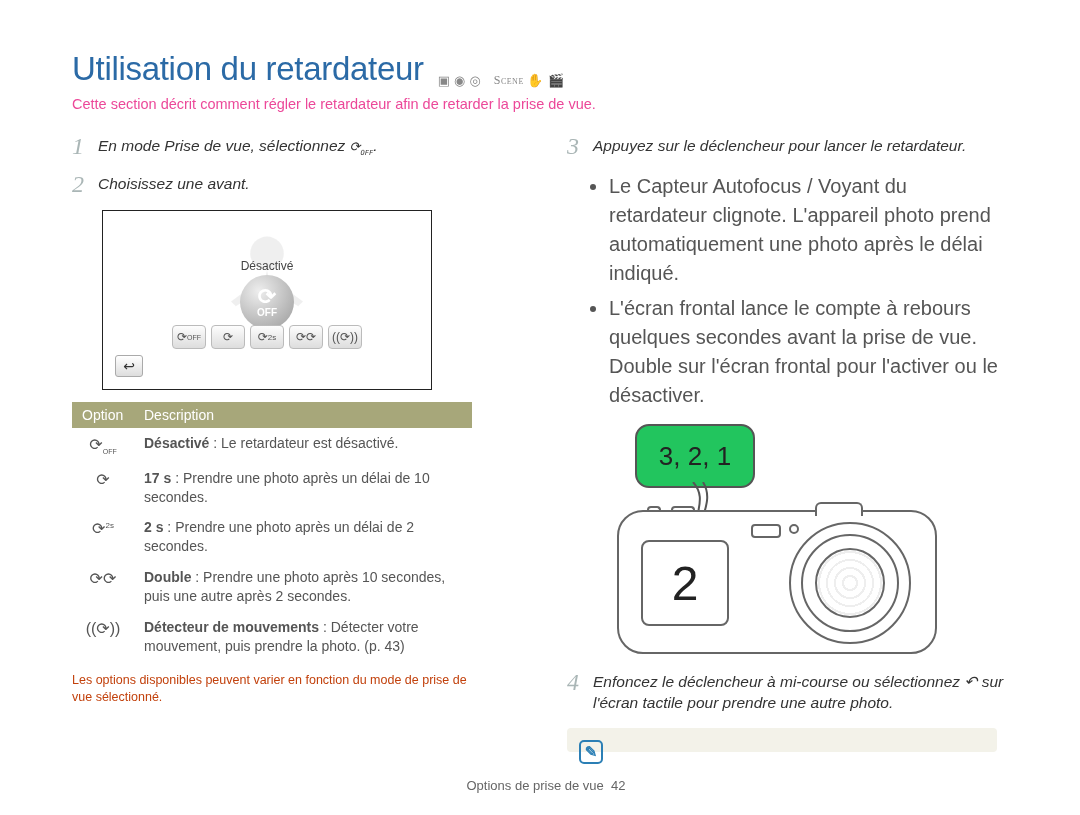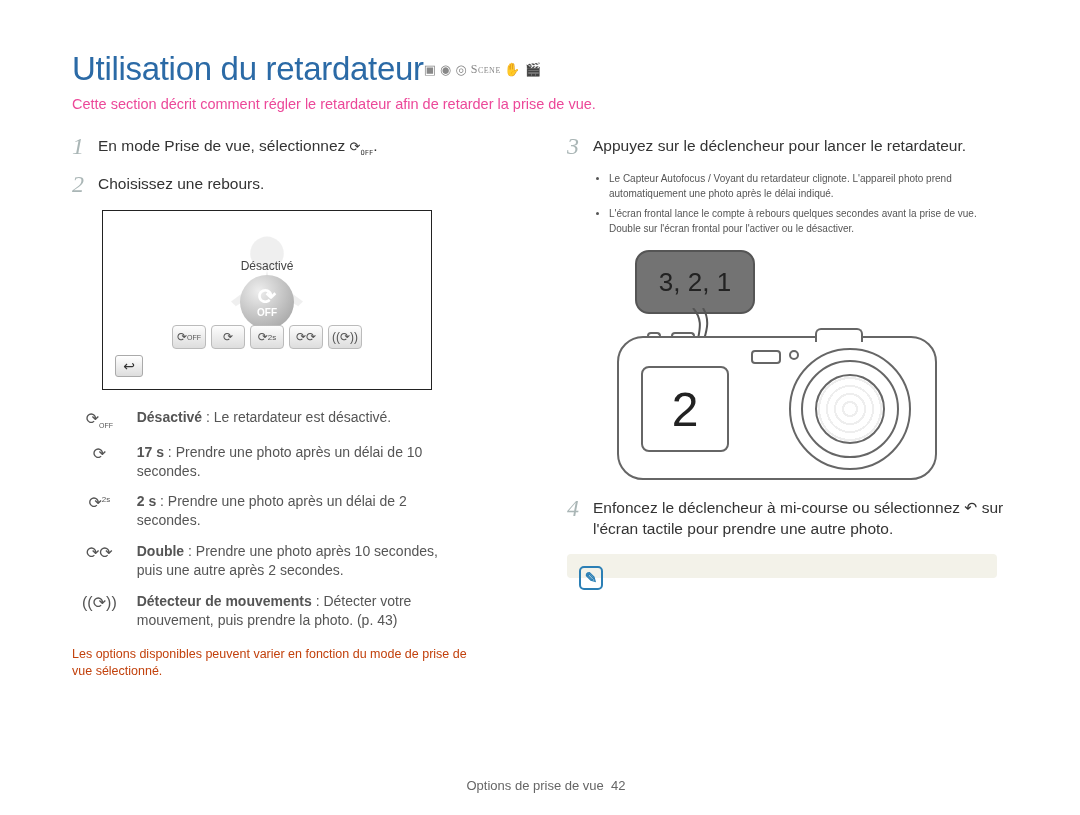--- a/index.html
+++ b/index.html
@@ -1,51 +1,51 @@
 <!DOCTYPE html>
 <html><head>
 <meta charset="utf-8">
 <style>
   * { box-sizing: border-box; margin: 0; padding: 0; }
   html, body { width: 1080px; height: 815px; background: #fff; font-family: Arial, Helvetica, sans-serif; color: #333; }
   .page { padding: 50px 72px 30px 72px; position: relative; height: 100%;}
-  .title-row { display: flex; align-items: center; margin-bottom: 8px;}
+  .title-row { display: flex; align-items: flex-end; gap: 14px; margin-bottom: 8px;}
   .title { font-size: 33px; color: #2b6aa6; font-weight: 400; letter-spacing: -0.3px;}
   .mode-icons { color: #888; font-size: 13px; display:flex; gap:4px; align-items:center;}
   .mode-icons span { display:inline-block; }
-  .scene { font-family: Georgia, 'Times New Roman', serif; font-variant: small-caps; letter-spacing: 0.5px; font-size:12px;}
+  .scene { font-family: Georgia, 'Times New Roman', serif; font-variant: small-caps; letter-spacing: 0.5px; font-size:12px;margin-left:9px;}
   .intro { font-size: 14.5px; color: #ec4899; margin-bottom: 22px;}
   .cols { display: flex; gap: 54px;}
   .col { flex: 1 1 0; }
   .step { display: flex; gap: 10px; margin-bottom: 14px; font-size: 15.5px; color: #333; line-height:1.35;}
   .step-num { font-family: Georgia, 'Times New Roman', serif; font-style: italic; font-size: 24px; color: #aab6b6; line-height:1; min-width:16px;}
-  .step-text { padding-top:2px;}
+  .step-text { padding-top:2px;font-style:italic;}
   .step-text .inline-icon { font-family: monospace; font-size:13px; }
-  .subbullets { margin: 6px 0 14px 30px; font-size:10px; color:#555; line-height:1.45;}
+  .subbullets { margin: 6px 0 14px 30px; font-size:20px; color:#555; line-height:1.45;}
   .subbullets li { list-style: disc; margin-left: 12px; margin-bottom:6px;}
   .screen-capture { border:1px solid #222; width: 330px; height:180px; margin: 6px 0 12px 30px; position:relative; background:#fff;}
   .screen-inner { position:absolute; inset:6px; }
   .silhouette { position:absolute; left:50%; top:10px; transform:translateX(-50%); width:120px; height:120px; opacity:.15; }
   .silhouette svg { width:100%; height:100%;}
   .timer-label { position:absolute; top:42px; left:50%; transform:translateX(-50%); font-size:12px; color:#444;}
   .big-off { position:absolute; top:58px; left:50%; transform:translateX(-50%); width:54px; height:54px; border-radius:50%; background: radial-gradient(circle at 35% 30%, #eee, #999); display:flex; align-items:center; justify-content:center;}
   .big-off-inner { color:#fff; font-size:10px; font-weight:bold; text-align:center; line-height:1;}
   .option-row { position:absolute; bottom:34px; left:50%; transform:translateX(-50%); display:flex; gap:5px;}
   .opt { width:34px; height:24px; border-radius:4px; background:linear-gradient(#fdfdfd,#ddd); border:1px solid #bbb; display:flex; align-items:center; justify-content:center; font-size:12px; color:#555;}
   .back-btn { position:absolute; bottom:6px; left:6px; width:28px; height:22px; border:1px solid #aaa; border-radius:3px; background:linear-gradient(#fff,#ddd); display:flex; align-items:center; justify-content:center; font-size:14px; color:#333;}
   table.opts { width: 400px; border-collapse: collapse; font-size:14px; margin-left:0px;}
   table.opts th { background:#a7a77a; color:#fff; font-weight:400; text-align:left; padding:5px 10px; font-size:14px;}
   table.opts th:first-child { width:62px;}
   table.opts td { padding:6px 10px; vertical-align:top; color:#555; line-height:1.35;}
   table.opts tr.row td { border-top: none;}
   .opt-icon { text-align:center; font-size:16px; color:#333;}
   .footnote { font-size:12.5px; color:#c2410c; margin: 10px 0 0 0; max-width:400px; line-height:1.35;}
   
   .camera-fig { width: 360px; height:230px; margin:10px 0 16px 30px; position:relative;}
-  .bubble { position:absolute; top:0; left:38px; width:120px; height:64px; border:2px solid #555; border-radius:14px; background:#737373; display:flex; align-items:center; justify-content:center; font-size:26px; color:#222;}
+  .bubble { position:absolute; top:0; left:38px; width:120px; height:64px; border:2px solid #555; border-radius:14px; background:#22c55e; display:flex; align-items:center; justify-content:center; font-size:26px; color:#222;}
   .bubble-tail { position:absolute; top:58px; left:92px; width:24px; height:50px; }
   .bubble-tail svg { width:100%; height:100%; }
   .camera-body { position:absolute; top:86px; left:20px; width:320px; height:144px; border:2px solid #666; border-radius:26px; background:#fff;}
   .camera-top { position:absolute; top:-10px; right:72px; width:48px; height:14px; border:2px solid #666; border-bottom:none; border-radius:6px 6px 0 0; background:#fff;}
   .camera-led1 { position:absolute; top:-6px; left:28px; width:14px; height:6px; border:2px solid #666; border-bottom:none; border-radius:4px 4px 0 0;}
   .camera-led2 { position:absolute; top:-6px; left:52px; width:24px; height:6px; border:2px solid #666; border-bottom:none; border-radius:4px 4px 0 0;}
   .front-lcd { position:absolute; top:28px; left:22px; width:88px; height:86px; border:2px solid #666; border-radius:8px; display:flex; align-items:center; justify-content:center; font-size:48px; color:#222;}
   .lens1 { position:absolute; top:10px; right:24px; width:122px; height:122px; border:2px solid #666; border-radius:50%;}
   .lens2 { position:absolute; top:22px; right:36px; width:98px; height:98px; border:2px solid #666; border-radius:50%;}
   .lens3 { position:absolute; top:36px; right:50px; width:70px; height:70px; border:2px solid #666; border-radius:50%; background: repeating-radial-gradient(circle, #fff 0 6px, #eee 6px 8px);}
@@ -85,21 +85,21 @@
 
       <div class="step">
         <div class="step-num">1</div>
         <div class="step-text">
           <span>En mode Prise de vue, sélectionnez </span><span class="inline-icon">⟳<span class="sup-off">OFF</span></span>.
         </div>
       </div>
 
       <div class="step">
         <div class="step-num">2</div>
-        <div class="step-text">Choisissez une rebours.</div>
+        <div class="step-text">Choisissez une avant.</div>
       </div>
 
       <div class="screen-capture">
         <div class="screen-inner">
           <div class="silhouette">
             <svg viewBox="0 0 100 100">
                 <circle cx="50" cy="22" r="14" fill="#999"></circle>
                 <path d="M50 36 L38 90 L44 90 L50 60 L56 90 L62 90 Z" fill="#999"></path>
                 <path d="M50 40 L20 62 L24 66 L50 50 L76 66 L80 62 Z" fill="#999"></path>
               </svg>
@@ -114,20 +114,24 @@
             <div class="opt">⟳<span class="sup-2s">2s</span></div>
             <div class="opt">⟳⟳</div>
             <div class="opt">((⟳))</div>
           </div>
           <div class="back-btn">↩</div>
         </div>
       </div>
 
       <table class="opts">
         <tbody>
+            <tr>
+          <th>Option</th>
+          <th>Description</th>
+        </tr>
         <tr class="row">
           <td class="opt-icon">⟳<span class="sup-off">OFF</span></td>
           <td><b>Désactivé</b><span> : Le retardateur est désactivé.</span></td>
         </tr>
         <tr class="row">
           <td class="opt-icon"><span>⟳</span></td>
           <td><b>17 s</b><span> : Prendre une photo après un délai de 10 secondes.</span></td>
         </tr>
         <tr class="row">
           <td class="opt-icon">⟳<span class="sup-2s">2s</span></td>

